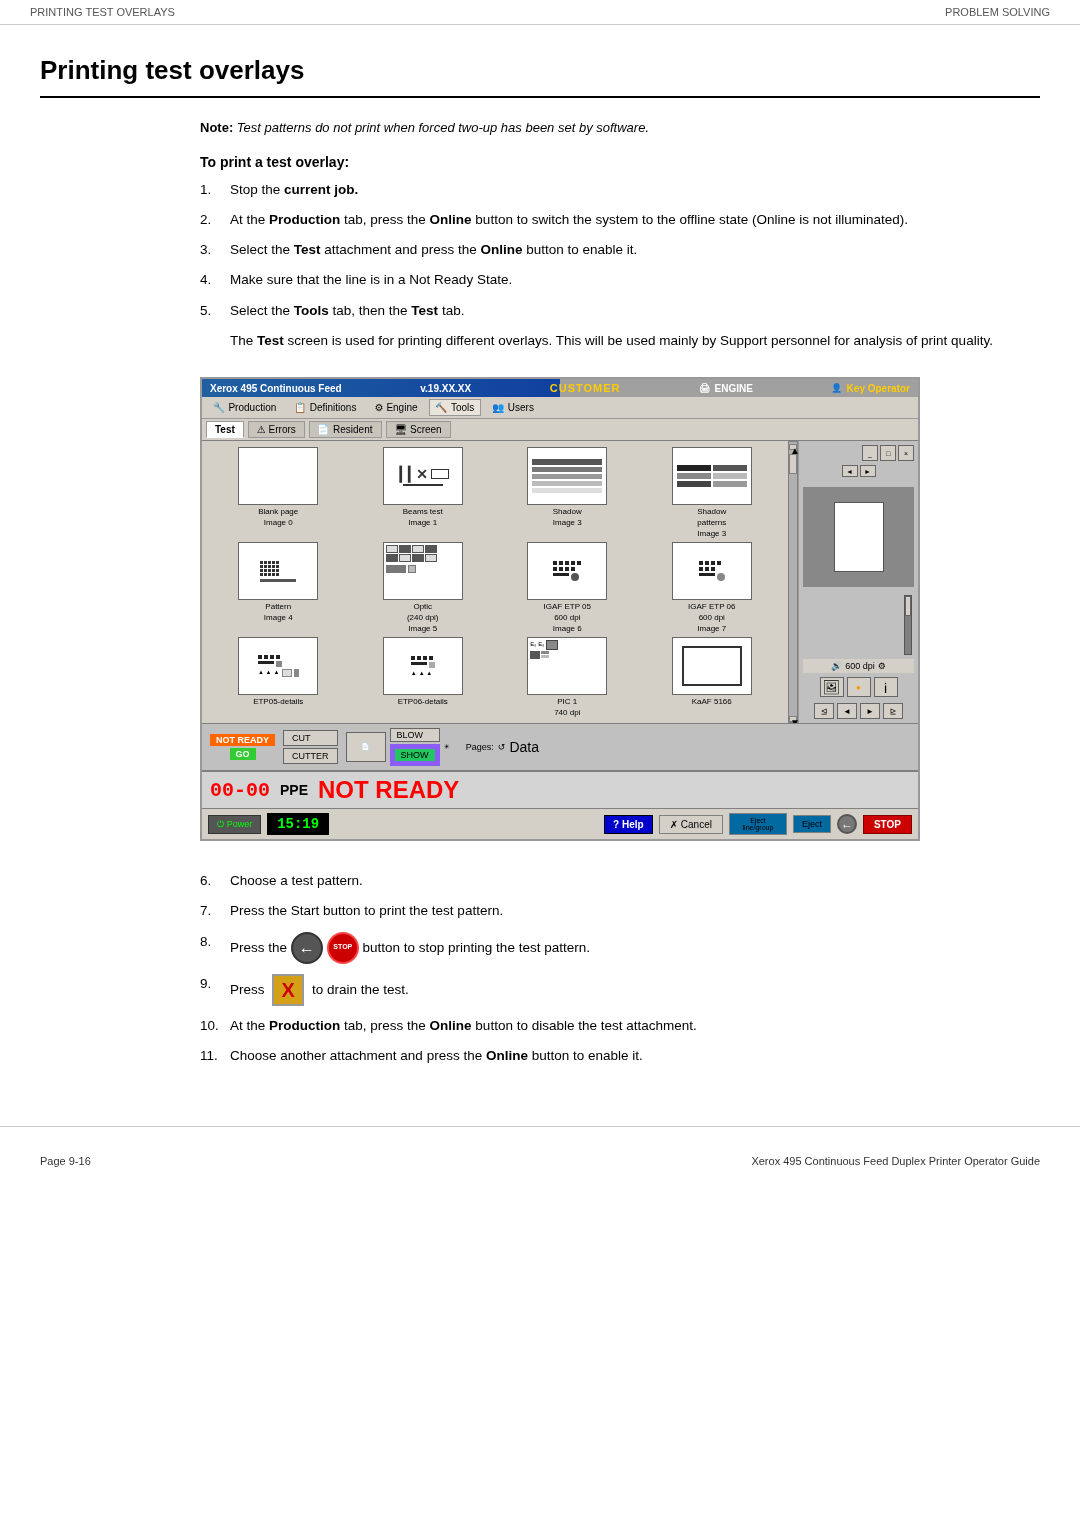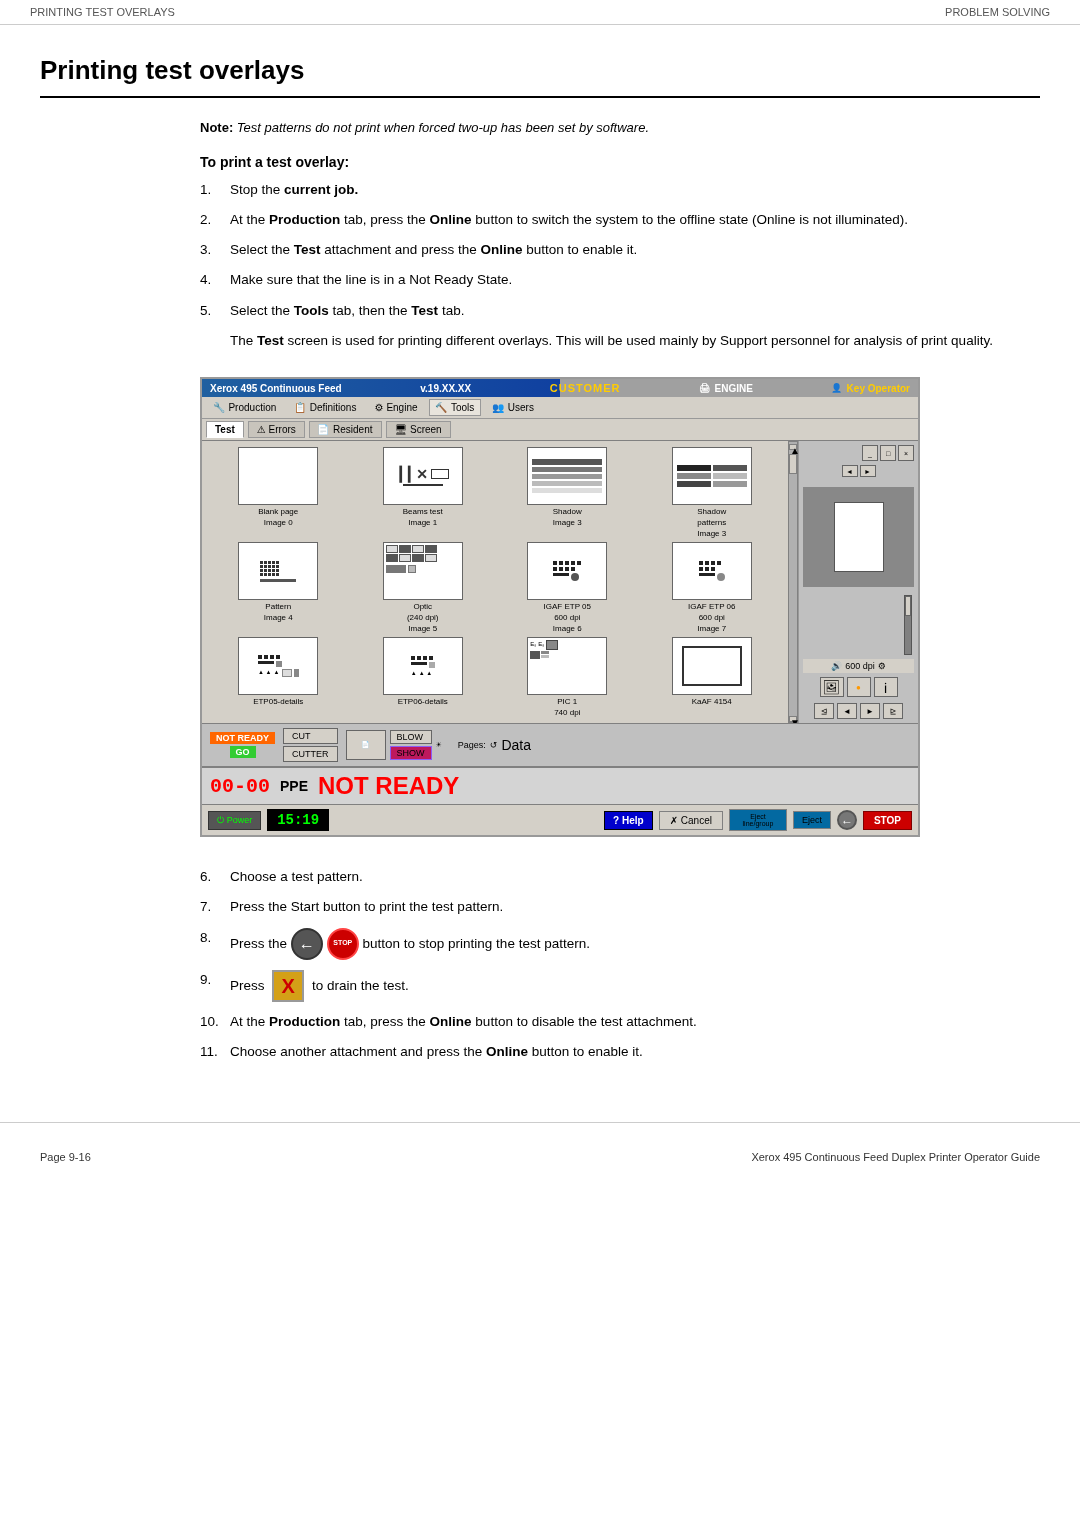--- a/index.html
+++ b/index.html
@@ -776,21 +776,21 @@
               <div class="ui-image-label">PIC 1</div>
               <div class="ui-image-label">740 dpi</div>
             </div>
 
             <div class="ui-image-cell">
               <div class="ui-image-box" style="background:#fff;">
                 <div style="padding:4px;">
                   <div style="width:60px;height:40px;border:2px solid #333;background:#fff;"></div>
                 </div>
               </div>
-              <div class="ui-image-label">KaAF 4154</div>
+              <div class="ui-image-label">KaAF 5166</div>
             </div>
 
           </div>
 
           <div class="ui-scrollbar">
             <div style="width:8px;height:6px;background:#d4d0c8;border:1px solid #808080;margin-top:2px;">▲</div>
             <div class="ui-scrollbar-thumb"></div>
             <div style="width:8px;height:6px;background:#d4d0c8;border:1px solid #808080;margin-top:auto;">▼</div>
           </div>
         </div>
@@ -842,21 +842,21 @@
           <div style="background:#33cc33;color:#fff;padding:1px 6px;font-size:9px;font-weight:bold;">GO</div>
         </div>
         <div style="display:flex;flex-direction:column;gap:2px;">
           <div class="cut-btn">CUT</div>
           <div class="cutter-btn">CUTTER</div>
         </div>
         <div style="display:flex;gap:4px;align-items:center;">
           <div style="width:40px;height:30px;background:#d4d0c8;border:1px solid #666;font-size:7px;display:flex;align-items:center;justify-content:center;">📄</div>
           <div style="display:flex;flex-direction:column;gap:2px;">
             <div style="background:#d4d0c8;border:1px solid #666;padding:1px 6px;font-size:9px;">BLOW</div>
-            <div style="background:#be185d;border:1px solid #8b5cf6;padding:1px 6px;font-size:9px;">SHOW</div>
+            <div style="background:#22c55e;border:5px solid #8b5cf6;padding:1px 6px;font-size:9px;">SHOW</div>
           </div>
           <div style="font-size:7px;display:flex;align-items:center;gap:2px;">
             <span>☀</span>
           </div>
         </div>
         <div style="display:flex;align-items:center;gap:4px;margin-left:8px;">
           <span style="font-size:9px;">Pages:</span>
           <span style="font-size:9px;">↺</span>
           <span style="font-size:14px;">Data</span>
         </div>

